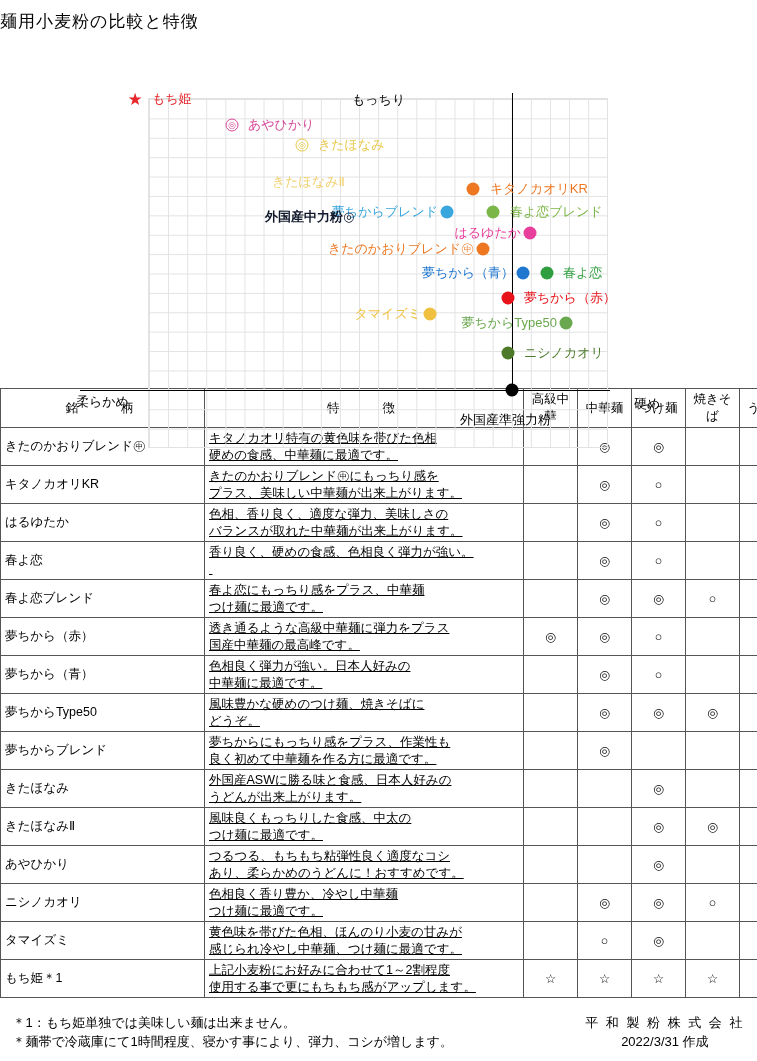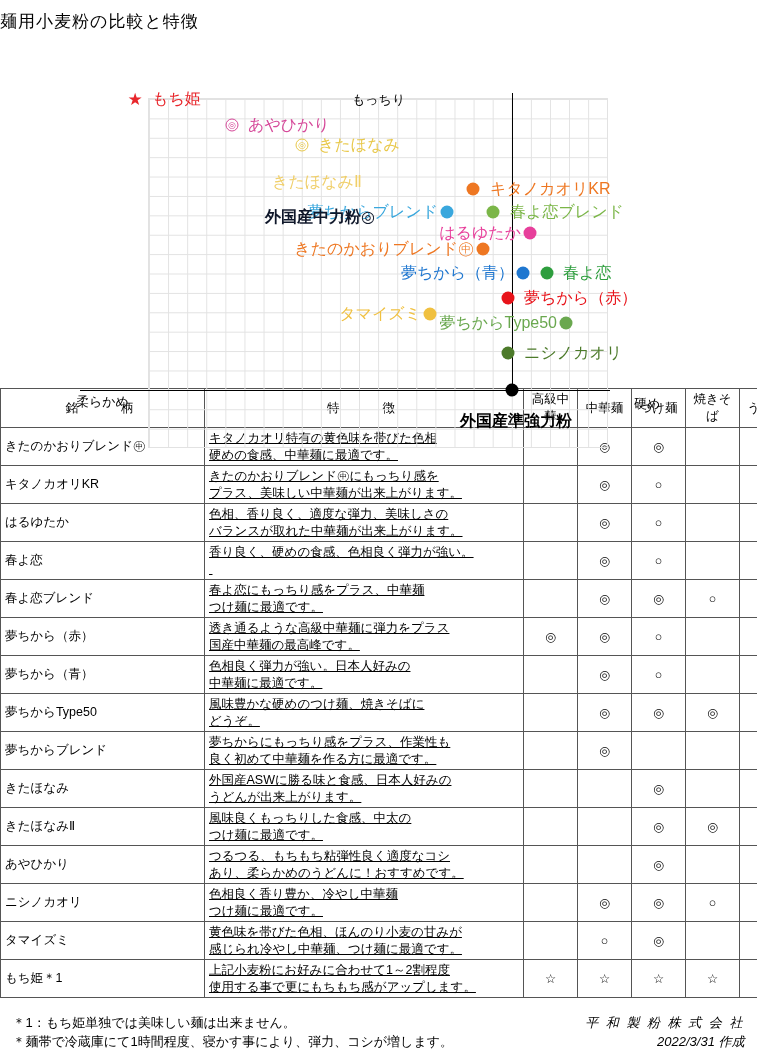--- a/index.html
+++ b/index.html
@@ -66,21 +66,21 @@
   }
   .pt {
     position: absolute;
     width: 13px;
     height: 13px;
     border-radius: 50%;
     transform: translate(-50%, -50%);
   }
   .pt-label {
     position: absolute;
-    font-size: 16px;
+    font-size: 13px;
     white-space: nowrap;
     transform: translateY(-50%);
   }
   .pt-label.left { text-align: right; transform: translate(-100%, -50%); }
   .star {
     position: absolute;
     font-size: 17px;
     transform: translate(-50%, -50%);
     color: #e8262b;
   }
@@ -112,23 +112,22 @@
     position: relative;
     width: 732px;
     margin: 16px auto 0 auto;
     font-size: 13px;
     line-height: 1.45;
   }
   .footer .right {
     position: absolute;
     right: 0;
     top: 0;
-    text-align: right;
+    text-align: center;
     line-height: 1.45;
-    font-style: italic;
   }
   .footer .company { letter-spacing: 2px; }
 </style>
 </head>
 <body>
 
 <h1 id="page-title">麺用小麦粉の比較と特徴</h1>
 
 <div class="plot-area">
   <div class="grid-box"></div>
@@ -164,21 +163,21 @@
       <div class="pt-label" style="left: 563px; top: 240px; color: rgb(46, 158, 62);">春よ恋</div>
       <div class="pt" style="left: 508px; top: 265px; background: rgb(232, 19, 26);"></div>
       <div class="pt-label" style="left: 524px; top: 265px; color: rgb(232, 19, 26);">夢ちから（赤）</div>
       <div class="pt" style="left: 430px; top: 281px; background: rgb(240, 192, 64);"></div>
       <div class="pt-label left" style="left: 421px; top: 281px; color: rgb(240, 192, 64);">タマイズミ</div>
       <div class="pt" style="left: 566px; top: 290px; background: rgb(106, 168, 79);"></div>
       <div class="pt-label left" style="left: 557px; top: 290px; color: rgb(106, 168, 79);">夢ちからType50</div>
       <div class="pt" style="left: 508px; top: 320px; background: rgb(76, 122, 42);"></div>
       <div class="pt-label" style="left: 524px; top: 320px; color: rgb(76, 122, 42);">ニシノカオリ</div>
       <div class="pt" style="left: 512px; top: 357px; background: rgb(0, 0, 0);"></div>
-      <div class="pt-label" style="left: 460px; top: 378px; color: rgb(0, 0, 0); transform: translateY(0px); font-weight: bold;">外国産準強力粉</div>
+      <div class="pt-label" style="left: 460px; top: 378px; color: rgb(0, 0, 0); transform: translateY(0px);">外国産準強力粉</div>
     </div>
 </div>
 
 <table class="main-table">
   <thead>
     <tr>
       <th class="col-name">銘　　柄</th>
       <th class="col-feat">特　　徴</th>
       <th class="col-use">高級中華</th>
       <th class="col-use">中華麺</th>

